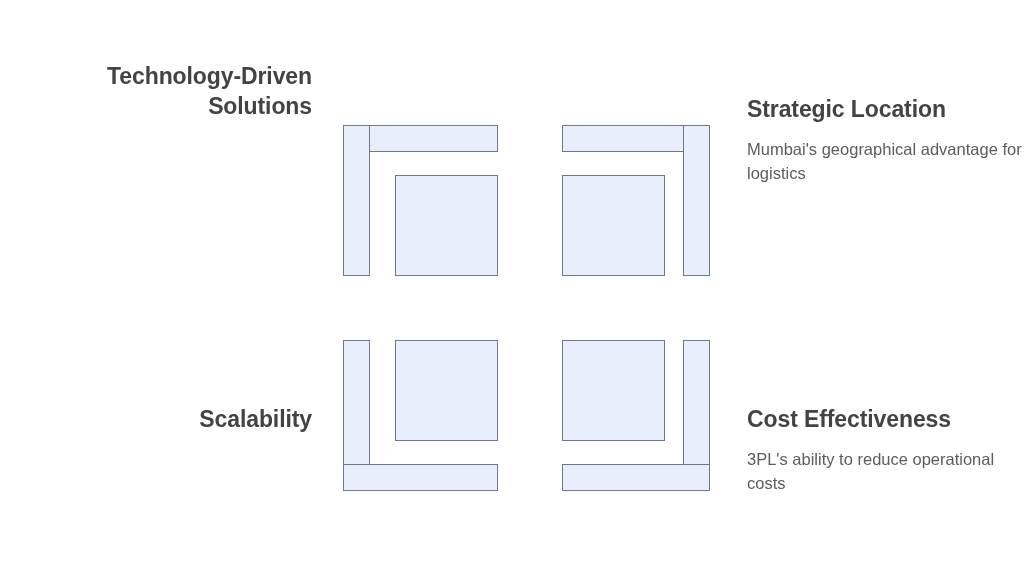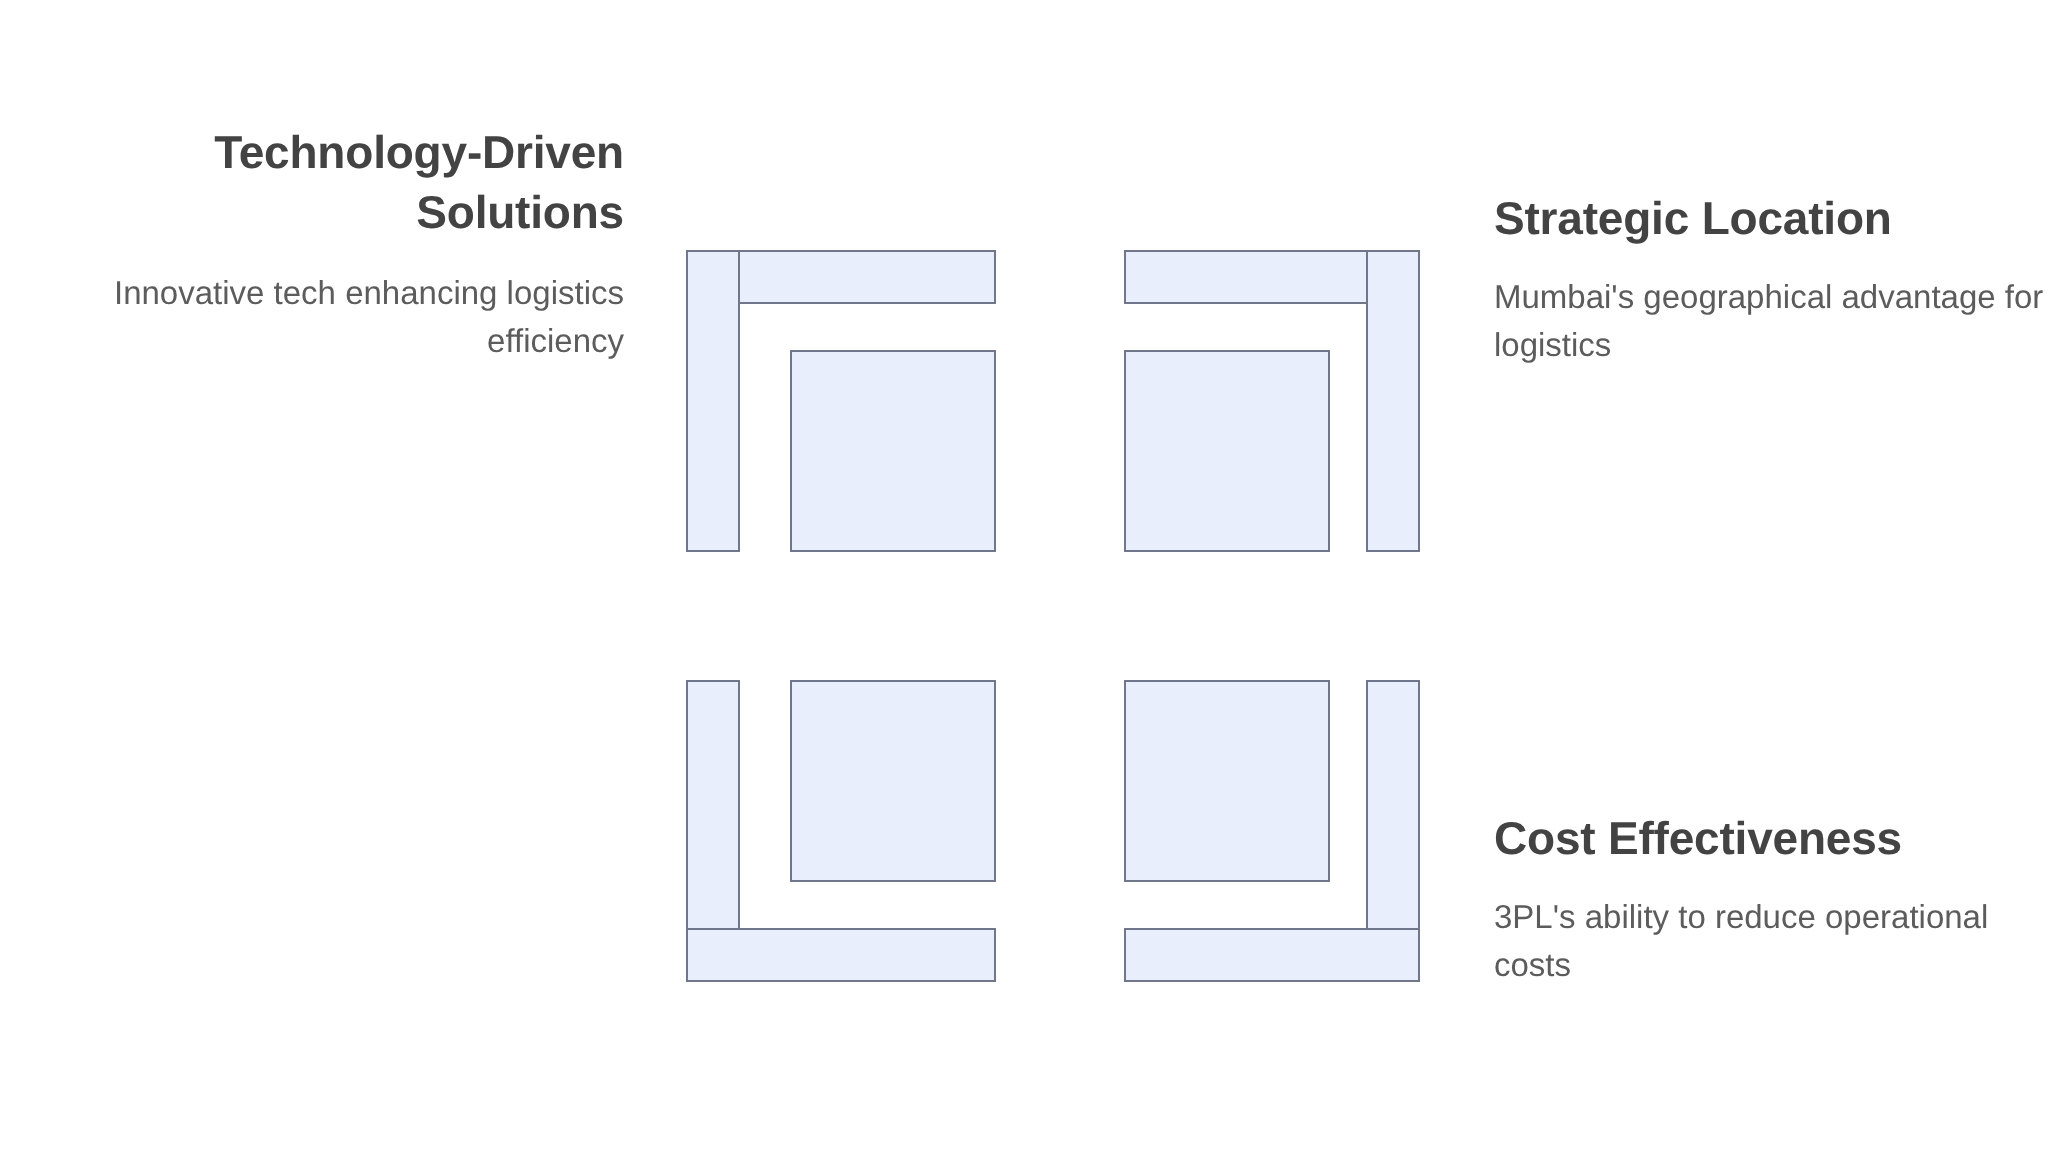--- a/index.html
+++ b/index.html
@@ -122,29 +122,29 @@
     <div class="quad" id="q-br">
       <div class="bar bar-v"></div>
       <div class="bar bar-h"></div>
       <div class="inner-square"></div>
     </div>
 
   </div>
 
   <div class="text-block align-right" id="block-tech">
     <p class="heading">Technology-Driven Solutions</p>
-    <p class="desc">Innovative tech enhancing logistics efficiency</p>
   </div>
 
   <div class="text-block align-left" id="block-strategic">
     <p class="heading">Strategic Location</p>
     <p class="desc">Mumbai's geographical advantage for logistics</p>
   </div>
 
   <div class="text-block align-right" id="block-scale">
+    <p class="heading">Scalability</p>
   </div>
 
   <div class="text-block align-left" id="block-cost">
     <p class="heading">Cost Effectiveness</p>
     <p class="desc">3PL's ability to reduce operational costs</p>
   </div>
 
 </div>
 
 </body></html>

